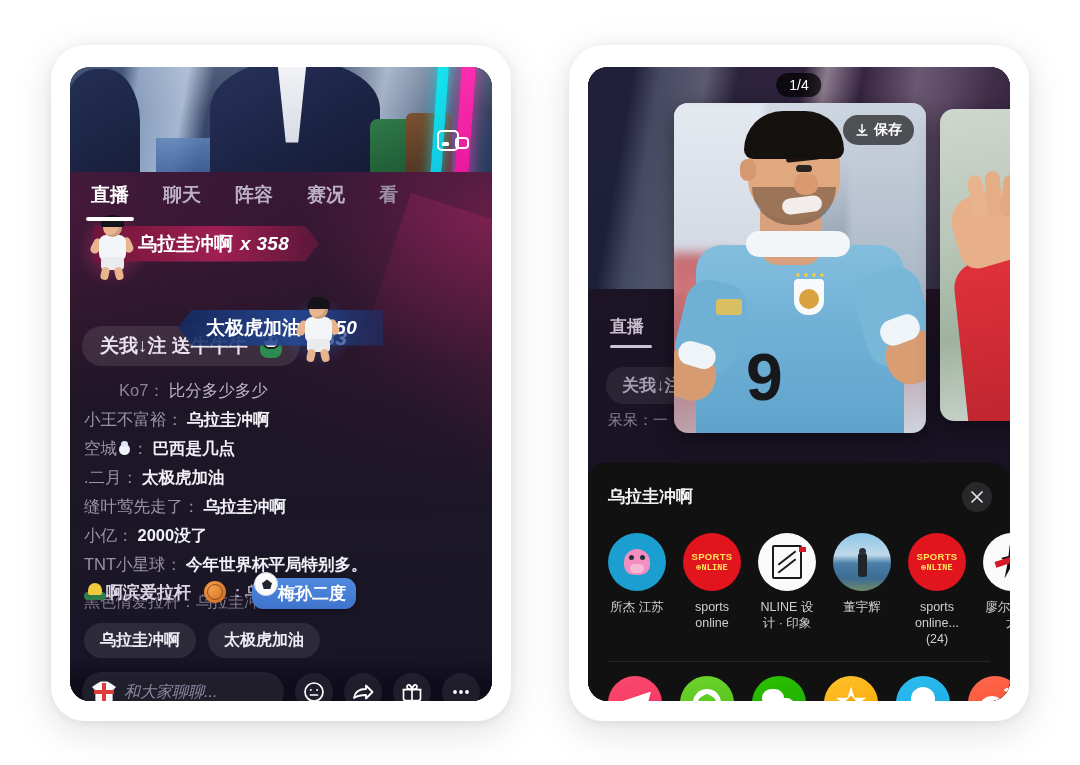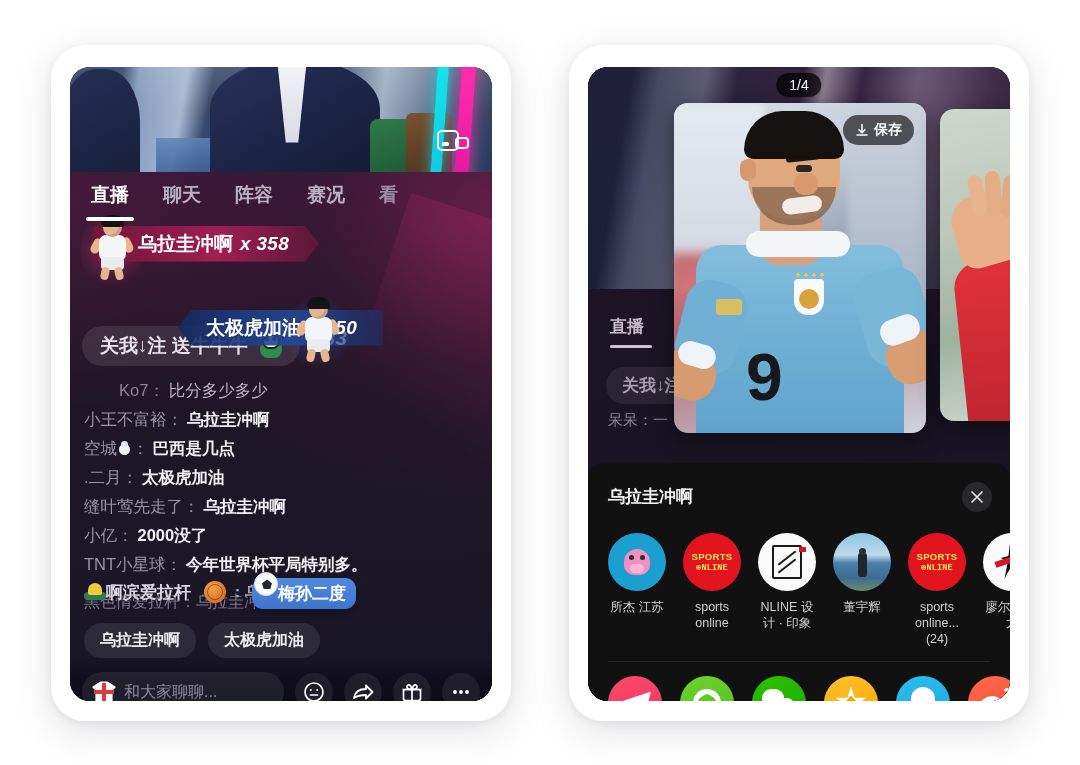--- a/index.html
+++ b/index.html
@@ -265,20 +265,21 @@
     background: rgba(255,255,255,.09);
     border-radius: 18px; padding: 7px 16px;
     color:#efecf4; font-size:16px; font-weight:700; white-space:nowrap;
   }
 
   
   .inputbar {
     display:flex; align-items:center; gap: 11px;
     padding: 14px 12px 8px 12px; z-index:3; position:relative;
     background: linear-gradient(180deg, rgba(16,14,28,0) 0%, rgba(14,12,26,.92) 40%, #0d0b19 100%);
+    font-style: italic;
   }
   .infield {
     flex:1; height: 40px; border-radius: 20px;
     background: rgba(255,255,255,.075);
     display:flex; align-items:center; gap:8px; padding: 0 14px 0 10px;
     position:relative;
   }
   .jersey{ width:24px;height:22px;position:relative;flex:none;}
   .jersey .j{position:absolute;inset:0;background:#f7f8fa;border-radius:3px;
     clip-path: polygon(18% 12%,36% 0,64% 0,82% 12%,100% 26%,86% 42%,86% 100%,14% 100%,14% 42%,0 26%);}

